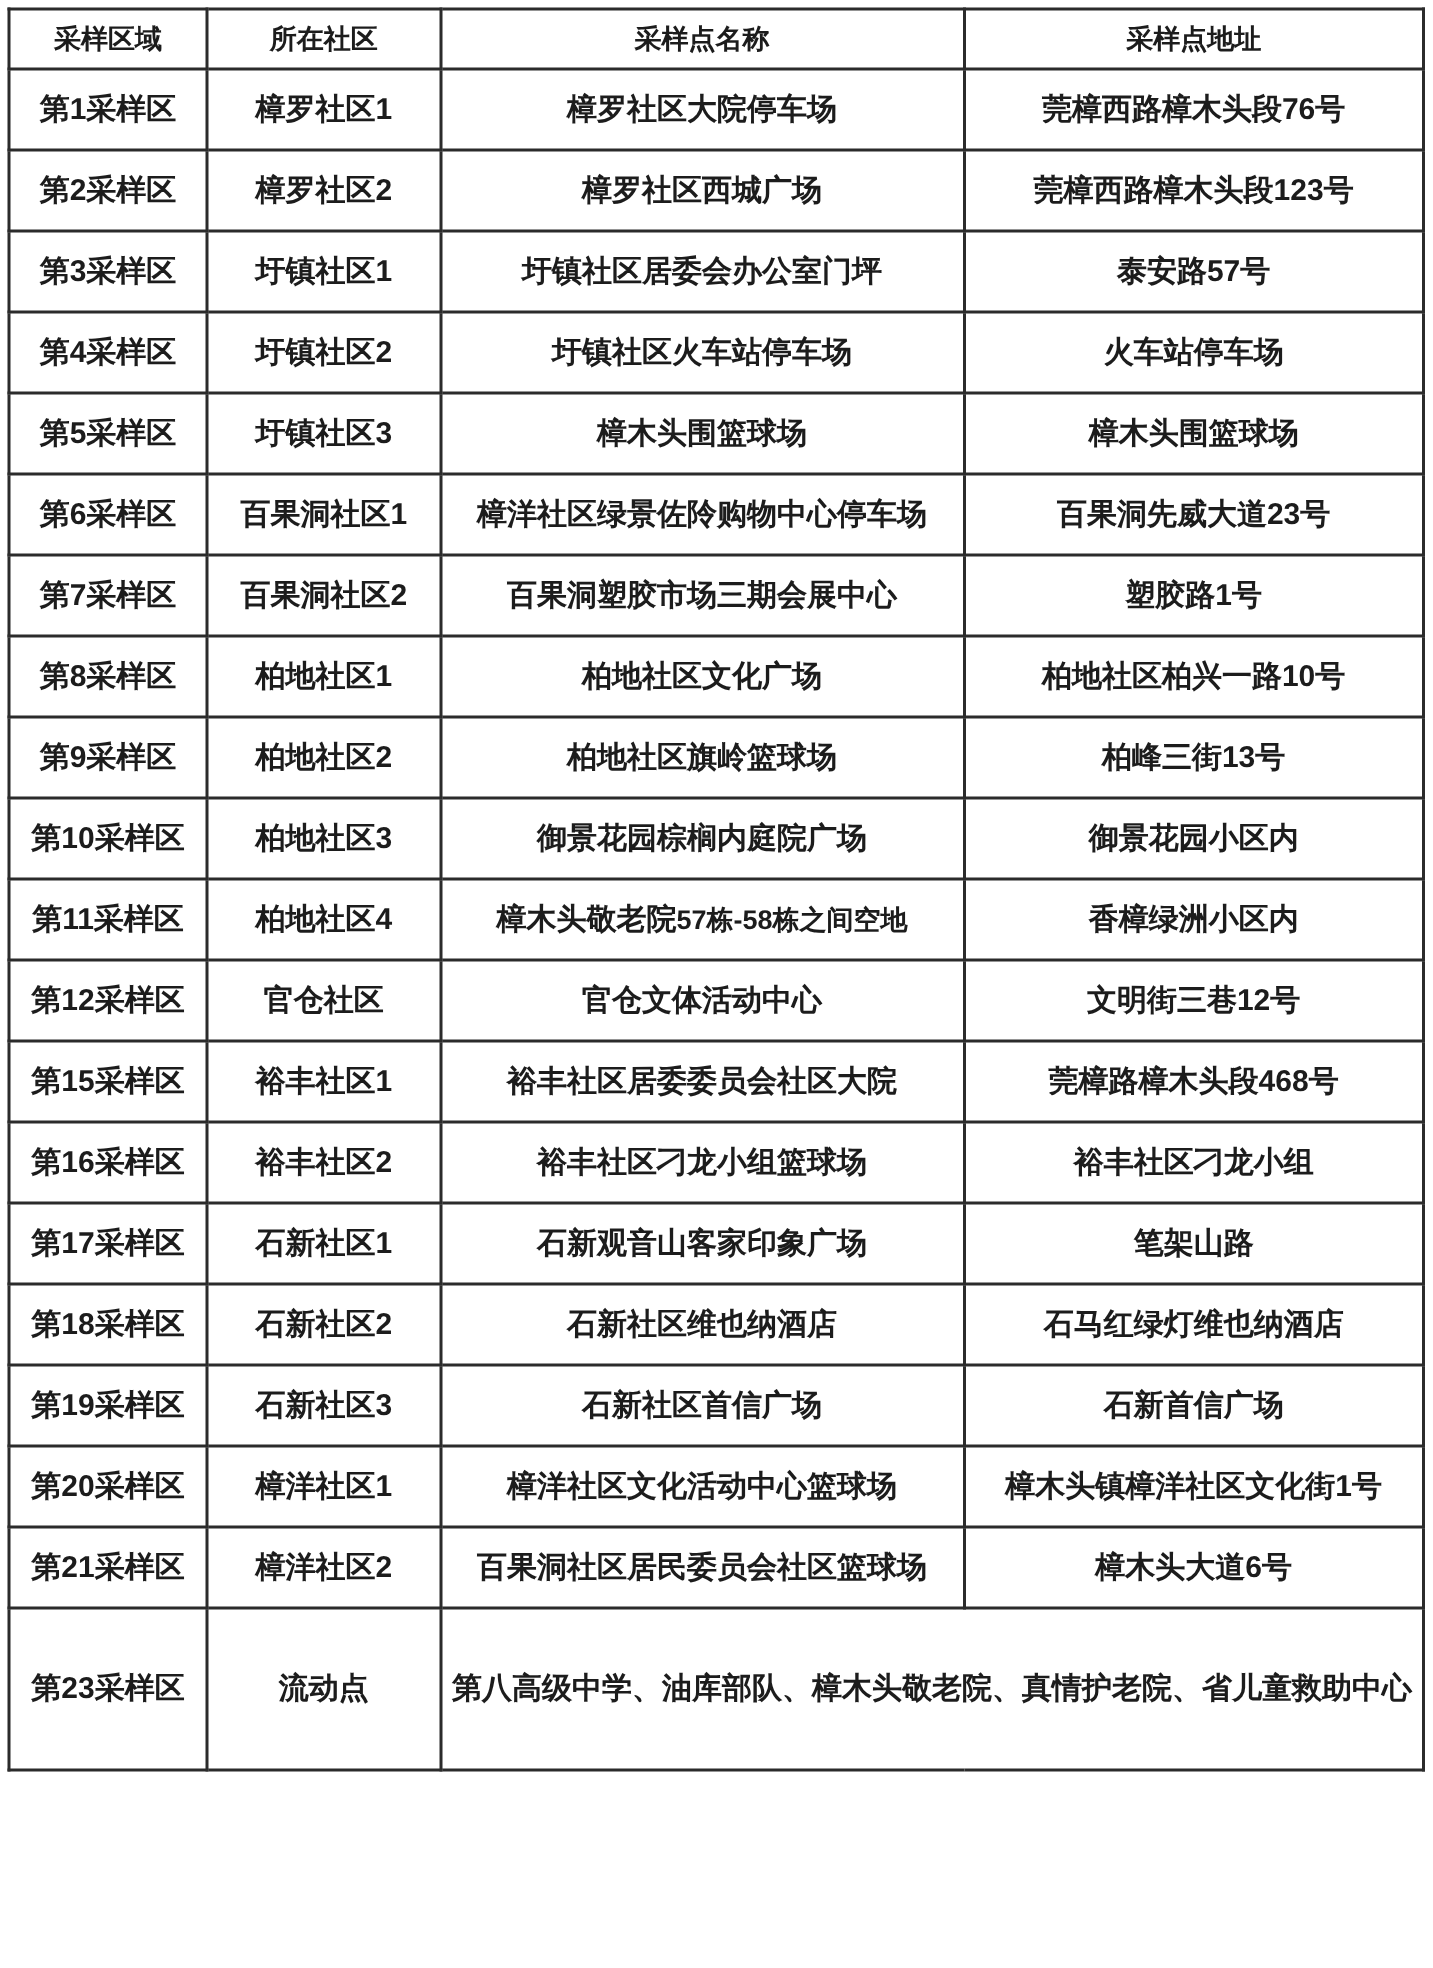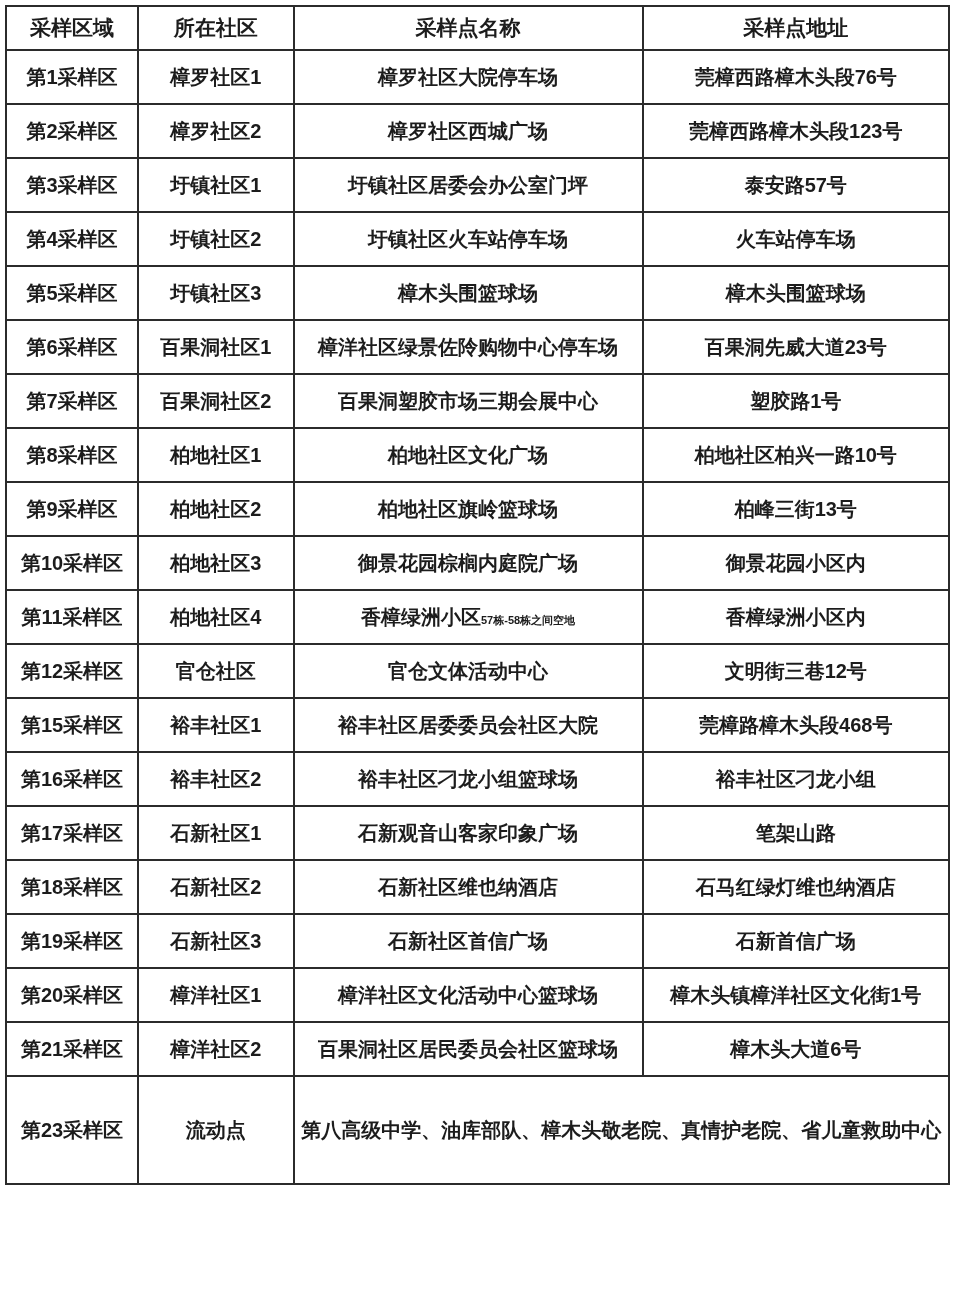--- a/index.html
+++ b/index.html
@@ -26,32 +26,32 @@
     border: 2px solid #2b2b2b;
     text-align: center;
     vertical-align: middle;
     font-weight: 700;
     padding: 4px 6px;
     word-break: break-all;
     line-height: 1.6;
   }
   table.sampling th {
     height: 30px;
-    font-size: 21px;
+    font-size: 18px;
     margin-left: 40px;
   }
   table.sampling td {
     height: 44px;
     font-size: 20px;
   }
   col.c-area      { width: 14%;   }
   col.c-community { width: 16.5%; }
   col.c-site      { width: 37%;   }
   col.c-address   { width: 32.5%; }
-  .small-note { font-size: 11px; font-weight: 700; }
+  .small-note { font-size: 18px; font-weight: 700; }
   tr.tall td { height: 98px; }
 </style>
 </head>
 <body>
 
 <div class="page">
   <table class="sampling">
     <colgroup>
       <col class="c-area">
       <col class="c-community">
@@ -123,21 +123,21 @@
         </tr>
         <tr>
           <td>第10采样区</td>
           <td>柏地社区3</td>
           <td><span>御景花园棕榈内庭院广场</span></td>
           <td>御景花园小区内</td>
         </tr>
         <tr>
           <td>第11采样区</td>
           <td>柏地社区4</td>
-          <td><span>香樟绿洲小区</span><span class="small-note">57栋-58栋之间空地</span></td>
+          <td><span>樟木头敬老院</span><span class="small-note">57栋-58栋之间空地</span></td>
           <td>香樟绿洲小区内</td>
         </tr>
         <tr>
           <td>第12采样区</td>
           <td>官仓社区</td>
           <td><span>官仓文体活动中心</span></td>
           <td>文明街三巷12号</td>
         </tr>
         <tr>
           <td>第15采样区</td>

